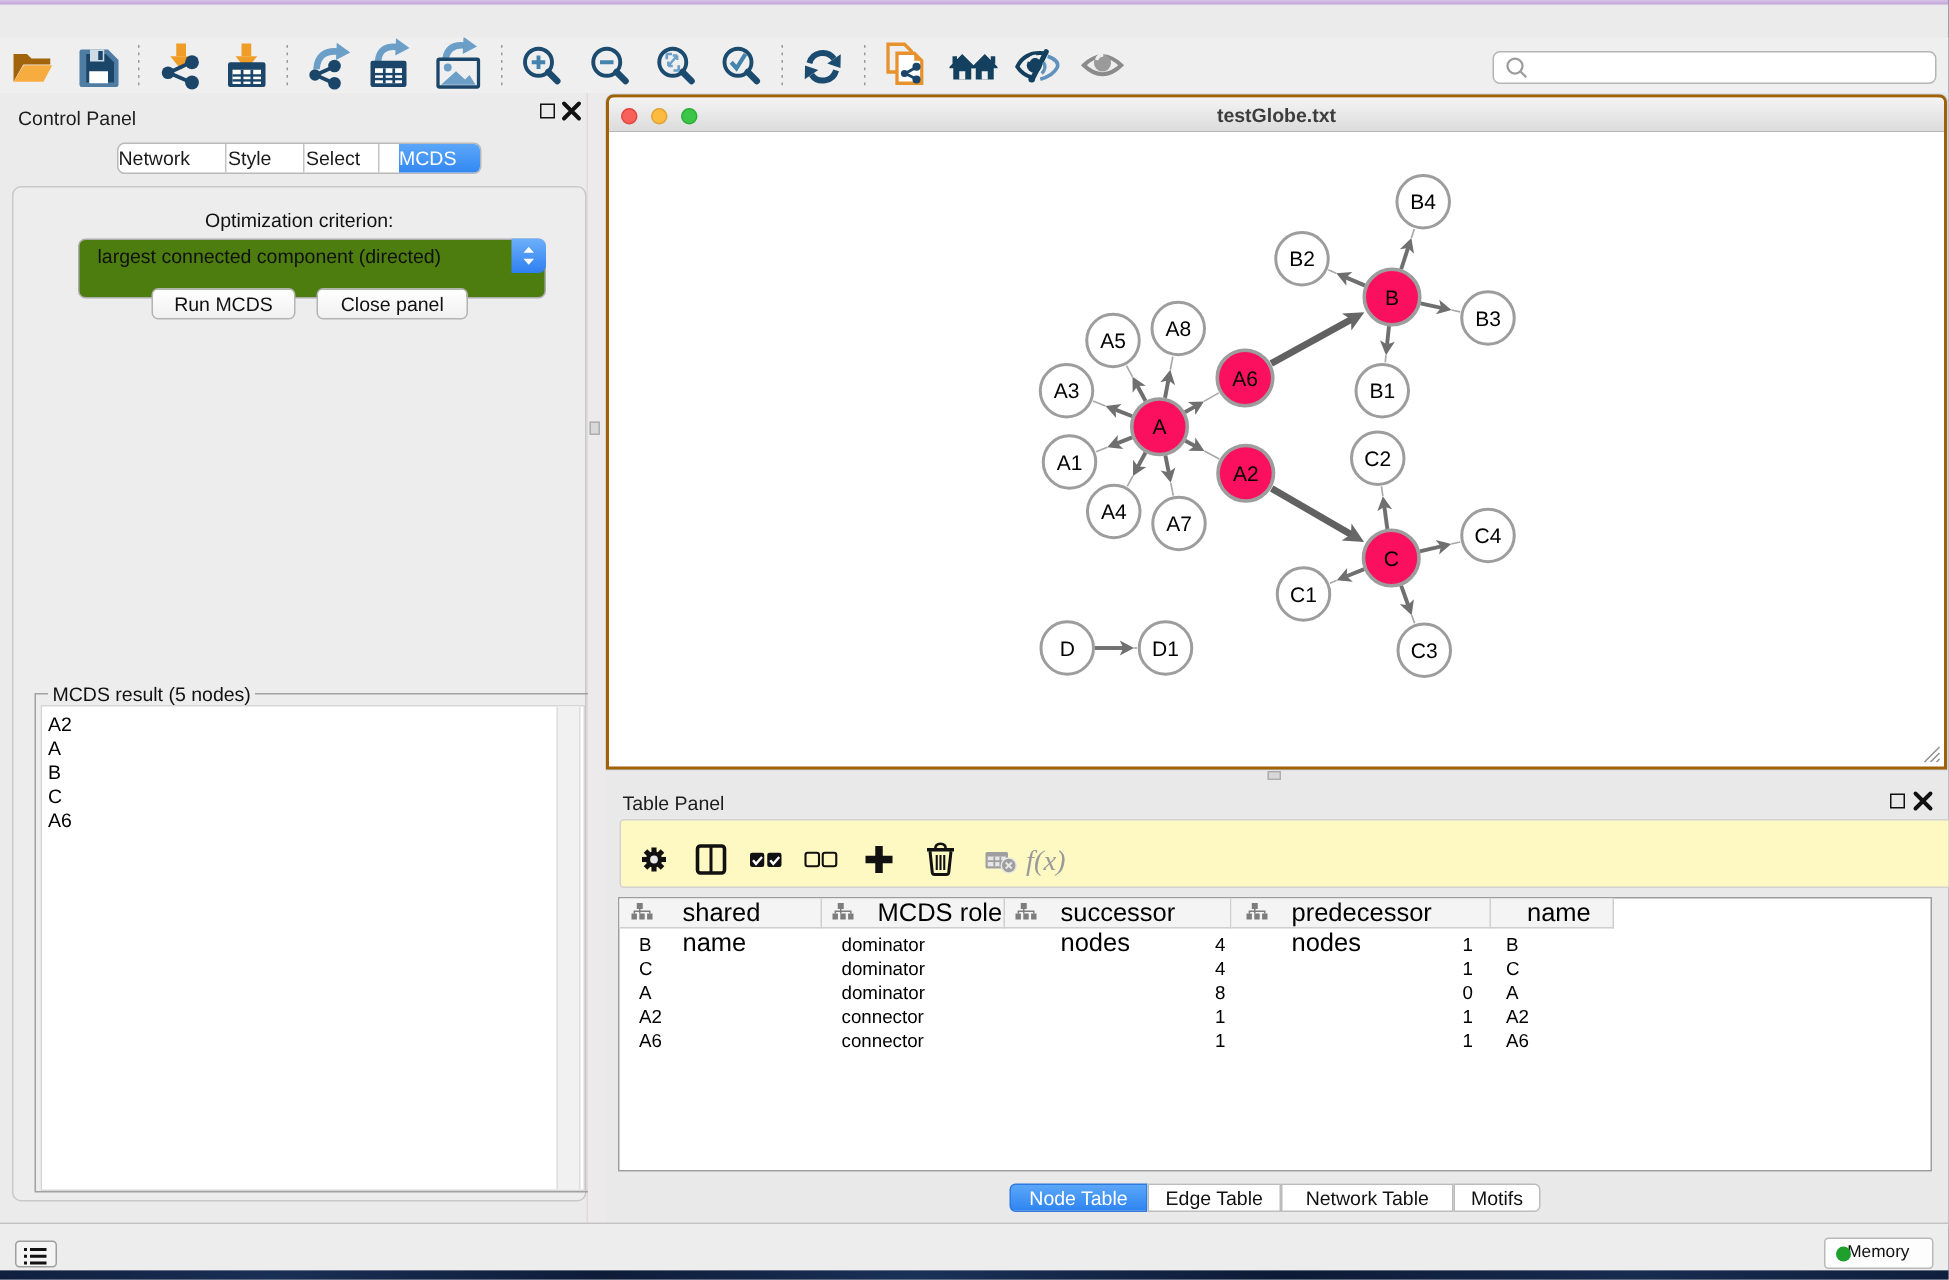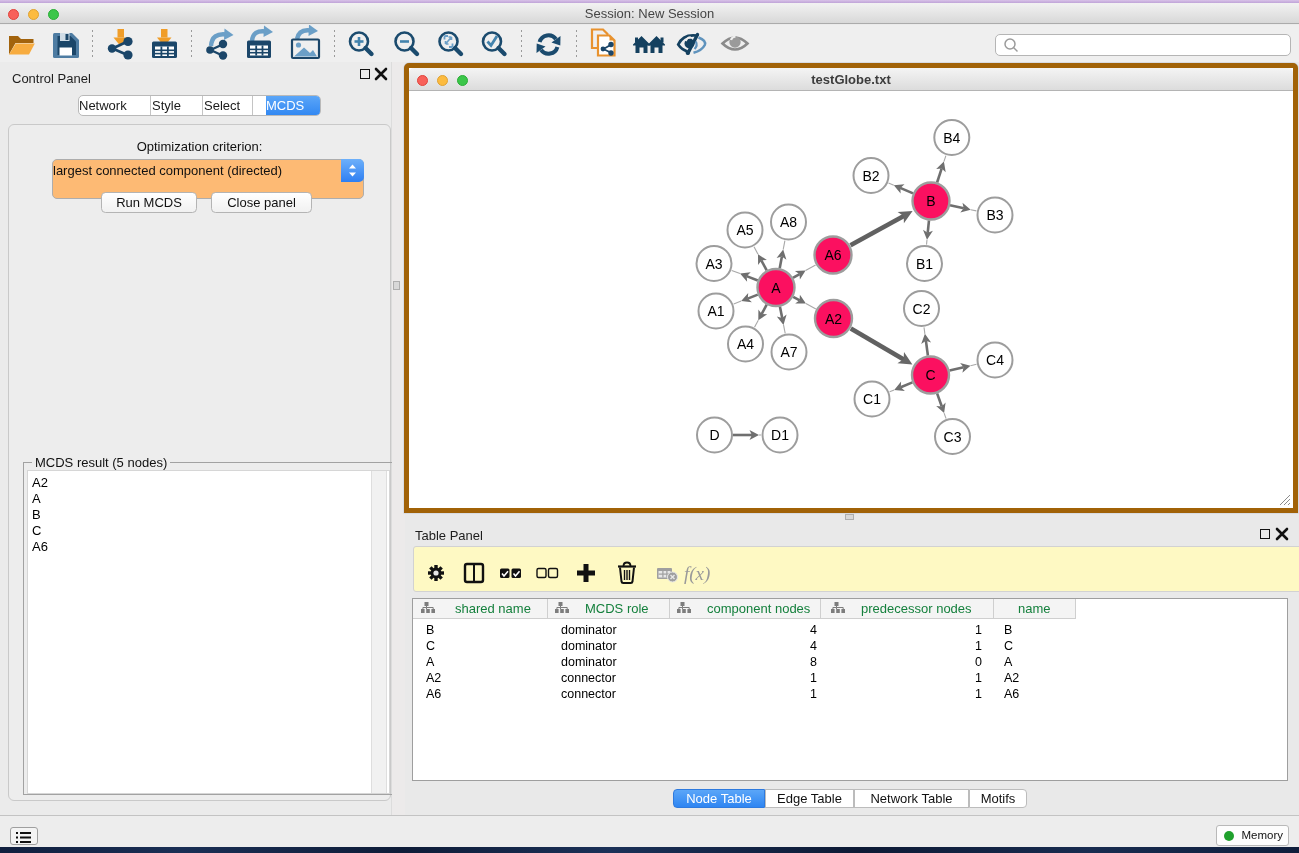--- a/index.html
+++ b/index.html
@@ -15,57 +15,51 @@
 .content{position:absolute;left:0;top:60px;width:1299px;height:755px;background:#e9e9e9}
 
 .cpanel{position:absolute;left:0;top:0;width:392px;height:755px;background:#ebebeb;border-right:1px solid #dcdcdc}
 .cp-title{position:absolute;left:12px;top:9px;font-size:13px;color:#1d1d1d}
 .cp-float{position:absolute;left:360px;top:7px;width:10px;height:10px;border:1.6px solid #111}
 .tabs{position:absolute;left:78px;top:33px;width:243px;height:21px;background:#fff;border:1px solid #b9b9b9;border-radius:5px;overflow:hidden}
 .tabseg{position:absolute;top:0;height:21px;font-size:13px;color:#1a1a1a;text-align:left;line-height:20px;border-right:1px solid #c4c4c4}
 .tabsel{background:linear-gradient(#6aaefа,#338bf4);background:linear-gradient(#5ba6f8,#2e85f2);color:#fff;border-right:none}
 .subpanel{position:absolute;left:8px;top:62px;width:383px;height:677px;background:#ededed;border:1px solid #c9c9c9;border-radius:6px}
 .optlabel{position:absolute;left:0;width:100%;top:14px;text-align:center;font-size:13px;color:#111}
-.combo{position:absolute;left:43px;top:34px;width:312px;height:40px;background:#fdba74;border:1px solid #adadad;border-radius:5px;font-size:13px;line-height:21px;color:#111}
+.combo{position:absolute;left:43px;top:34px;width:312px;height:40px;background:#4d7c0f;border:1px solid #adadad;border-radius:5px;font-size:13px;line-height:21px;padding-left:12px;color:#111}
 .combo-btn{position:absolute;right:-1px;top:-1px;width:23px;height:23px;border-radius:0 5px 5px 0;background:linear-gradient(#6db0fa,#2e7ff2)}
 .btn{position:absolute;top:67px;height:21px;background:linear-gradient(#ffffff,#f1f1f1);border:1px solid #b4b4b4;border-radius:4.5px;font-size:13px;text-align:center;line-height:19px;color:#111}
 .fieldset{position:absolute;left:14px;top:337px;width:371px;height:333px;border:1px solid #a2a2a2}
 .fs-legend{position:absolute;left:8px;top:-8px;background:#ededed;padding:0 3px;font-size:13px;color:#111}
 .mcds-list{position:absolute;left:3px;top:7px;width:363px;height:324px;background:#fff;border:1px solid #d6d6d6;font-size:13px;color:#000}
 .mcds-list .li{padding-left:4px;height:16px;line-height:16px}
 .scrolltrack{position:absolute;right:2px;top:0px;width:16px;height:322px;background:#f1f1f1;border-left:1px solid #dedede;border-right:1px solid #dedede}
 .vsplit{position:absolute;left:392px;top:0;width:13px;height:755px;background:#eceaea}
 
 .rightside{position:absolute;left:405px;top:0;width:894px;height:753px;background:#e9e9e9}
-.netwin{position:absolute;left:-1px;top:1px;width:894px;height:450px;background:#fff;border:5px solid #a16207;border-radius:5px 5px 0 0;box-shadow:0 0 0 .5px rgba(120,140,180,.3)}
+.netwin{position:absolute;left:-1px;top:1px;width:894px;height:450px;background:#fff;border:2px solid #a16207;border-radius:5px 5px 0 0;box-shadow:0 0 0 .5px rgba(120,140,180,.3)}
 .nw-title{position:absolute;left:0;top:0;width:100%;height:23px;background:linear-gradient(#f4f4f4,#dcdcdc);border-bottom:1px solid #b4b4b4;border-radius:5px 5px 0 0}
 .nw-text{position:absolute;left:0;right:0;top:4px;text-align:center;font-size:13px;font-weight:700;color:#3c3c3c}
 .tpanel{position:absolute;left:0;top:458px;width:894px;height:295px}
 .tp-title{position:absolute;left:10px;top:8px;font-size:13px;color:#1d1d1d}
 .tbl-toolbar{position:absolute;left:8px;top:26px;width:1012px;height:46px;background:#fef9c3;border:1px solid #d2d2d2;border-radius:3px}
 .tblarea{position:absolute;left:7px;top:78px;width:876px;height:183px;background:#fff;border:1px solid #9e9e9e}
-.thead{position:absolute;left:0;top:0;height:20px;background:#f4f4f4;border-bottom:1px solid #cfcfcf;border-right:1px solid #cfcfcf;font-size:13px;color:#15803d;line-height:20px}
+.thead{position:absolute;left:0;top:0;height:20px;background:#f4f4f4;border-bottom:1px solid #cfcfcf;border-right:1px solid #cfcfcf;font-size:17px;color:#000000;line-height:20px}
 
 .trow{position:absolute;font-size:12.5px;color:#000;height:16px;line-height:16px}
 .btabs{position:absolute;left:268px;top:269px;height:20px;font-size:13px}
 .btab{position:absolute;top:0;height:19px;background:#fff;border:1px solid #bcbcbc;text-align:center;line-height:18px;color:#111}
 .statusbar{position:absolute;left:0;top:813px;width:1299px;height:32px;background:#ededed;border-top:1px solid #c3c3c3}
-.memorybtn{position:absolute;left:1216px;top:9px;width:73px;height:21px;background:#fdfdfd;border:1px solid #b9b9b9;border-radius:3px;font-size:11.5px;line-height:19px;color:#111;text-align:right;padding-right:5px}
+.memorybtn{position:absolute;left:1216px;top:9px;width:73px;height:21px;background:#fdfdfd;border:1px solid #b9b9b9;border-radius:3px;font-size:11.5px;line-height:19px;color:#111;text-align:right;padding-right:15px}
 .listbtn{position:absolute;left:10px;top:11px;width:28px;height:18px;background:#f4f4f4;border:1px solid #9f9f9f;border-radius:3px}
 .desktop-bottom{position:absolute;left:0;top:847px;width:1299px;height:6px;background:linear-gradient(90deg,#101f3e,#1a2f55 14%,#0e1c38 31%,#1b3158 47%,#0d1a35 66%,#182c50 84%,#0f1e3c);}
 </style></head>
 <body>
 <div id="app">
 <div class="mainwin">
-<div class="titlebar">
-  <div class="tl" style="left:7.5px;background:#f8615a;border:0.5px solid #e1443c"></div>
-  <div class="tl" style="left:27.5px;background:#fcbb3f;border:0.5px solid #e0a232"></div>
-  <div class="tl" style="left:47.5px;background:#3bc649;border:0.5px solid #2aad36"></div>
-  <div class="title-text">Session: New Session</div>
-</div>
 <div class="toolbar">
   <div class="sep" style="left:92px"></div>
   <div class="sep" style="left:191px"></div>
   <div class="sep" style="left:334px"></div>
   <div class="sep" style="left:521px"></div>
   <div class="sep" style="left:576px"></div>
   <svg width="780" height="39" style="position:absolute;left:0;top:0">
 
     <path d="M9,29.5 L9,11 L18,11 L21,14 L33.5,14 L33.5,18 L15.5,18 Z" fill="#a2630d"></path>
     <path d="M9,29.5 L15.8,18.5 L34.8,18.5 L29,29.5 Z" fill="#f7ac40"></path>
@@ -404,21 +398,21 @@
         </svg>
       </div>
       <div class="tblarea">
         <div class="thead" style="left:0;width:135px">
           <span style="position:absolute;left:42px">shared name</span>
         </div>
         <div class="thead" style="left:135px;width:122px">
           <span style="position:absolute;left:37px">MCDS role</span>
         </div>
         <div class="thead" style="left:257px;width:151px">
-          <span style="position:absolute;left:37px">component nodes</span>
+          <span style="position:absolute;left:37px">successor nodes</span>
         </div>
         <div class="thead" style="left:408px;width:173px">
           <span style="position:absolute;left:40px">predecessor nodes</span>
         </div>
         <div class="thead" style="left:581px;width:82px">
           <span style="position:absolute;left:24px">name</span>
         </div>
         <svg width="670" height="17" style="position:absolute;left:0;top:0">
           <g fill="#7d7d7d">
             <g transform="translate(8,3)">

